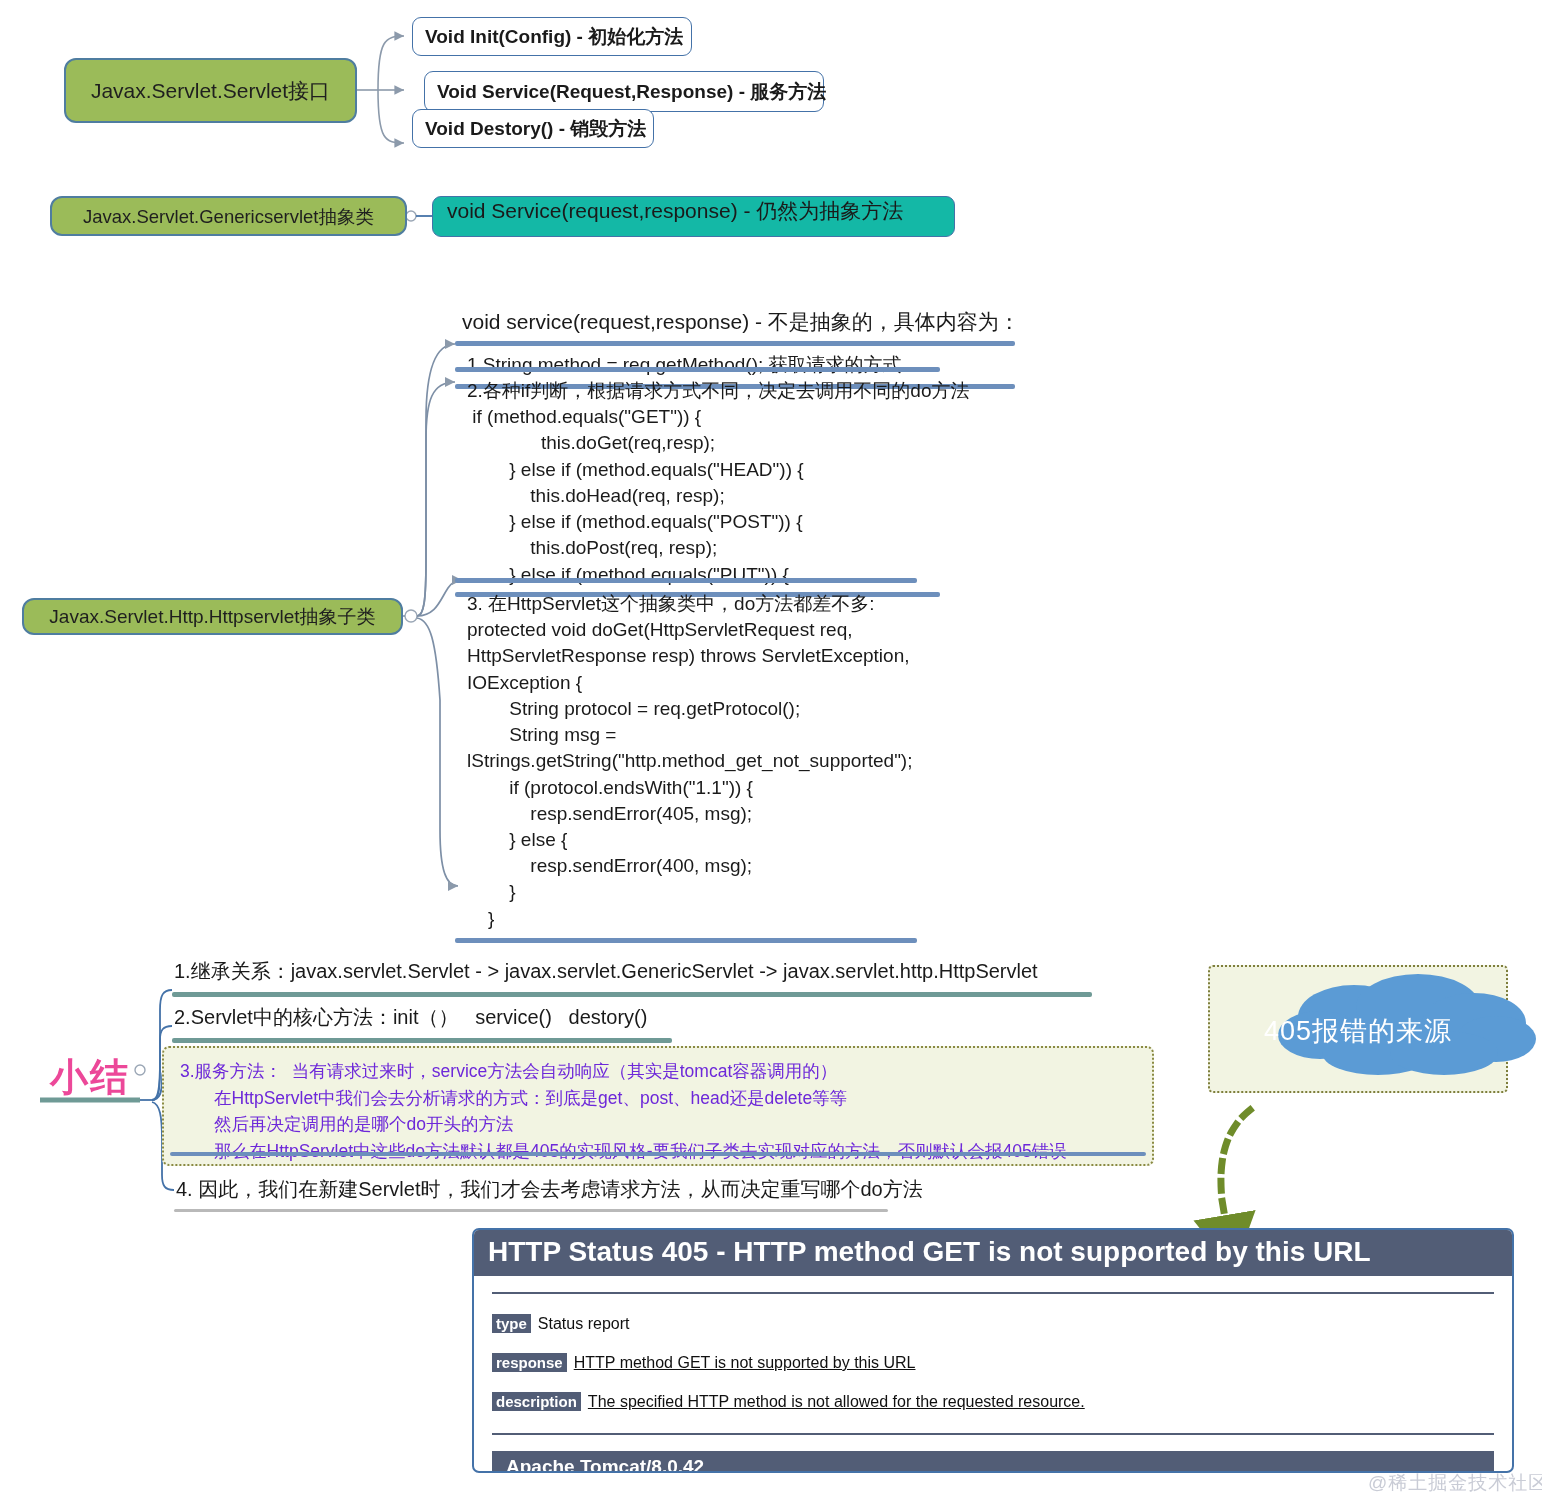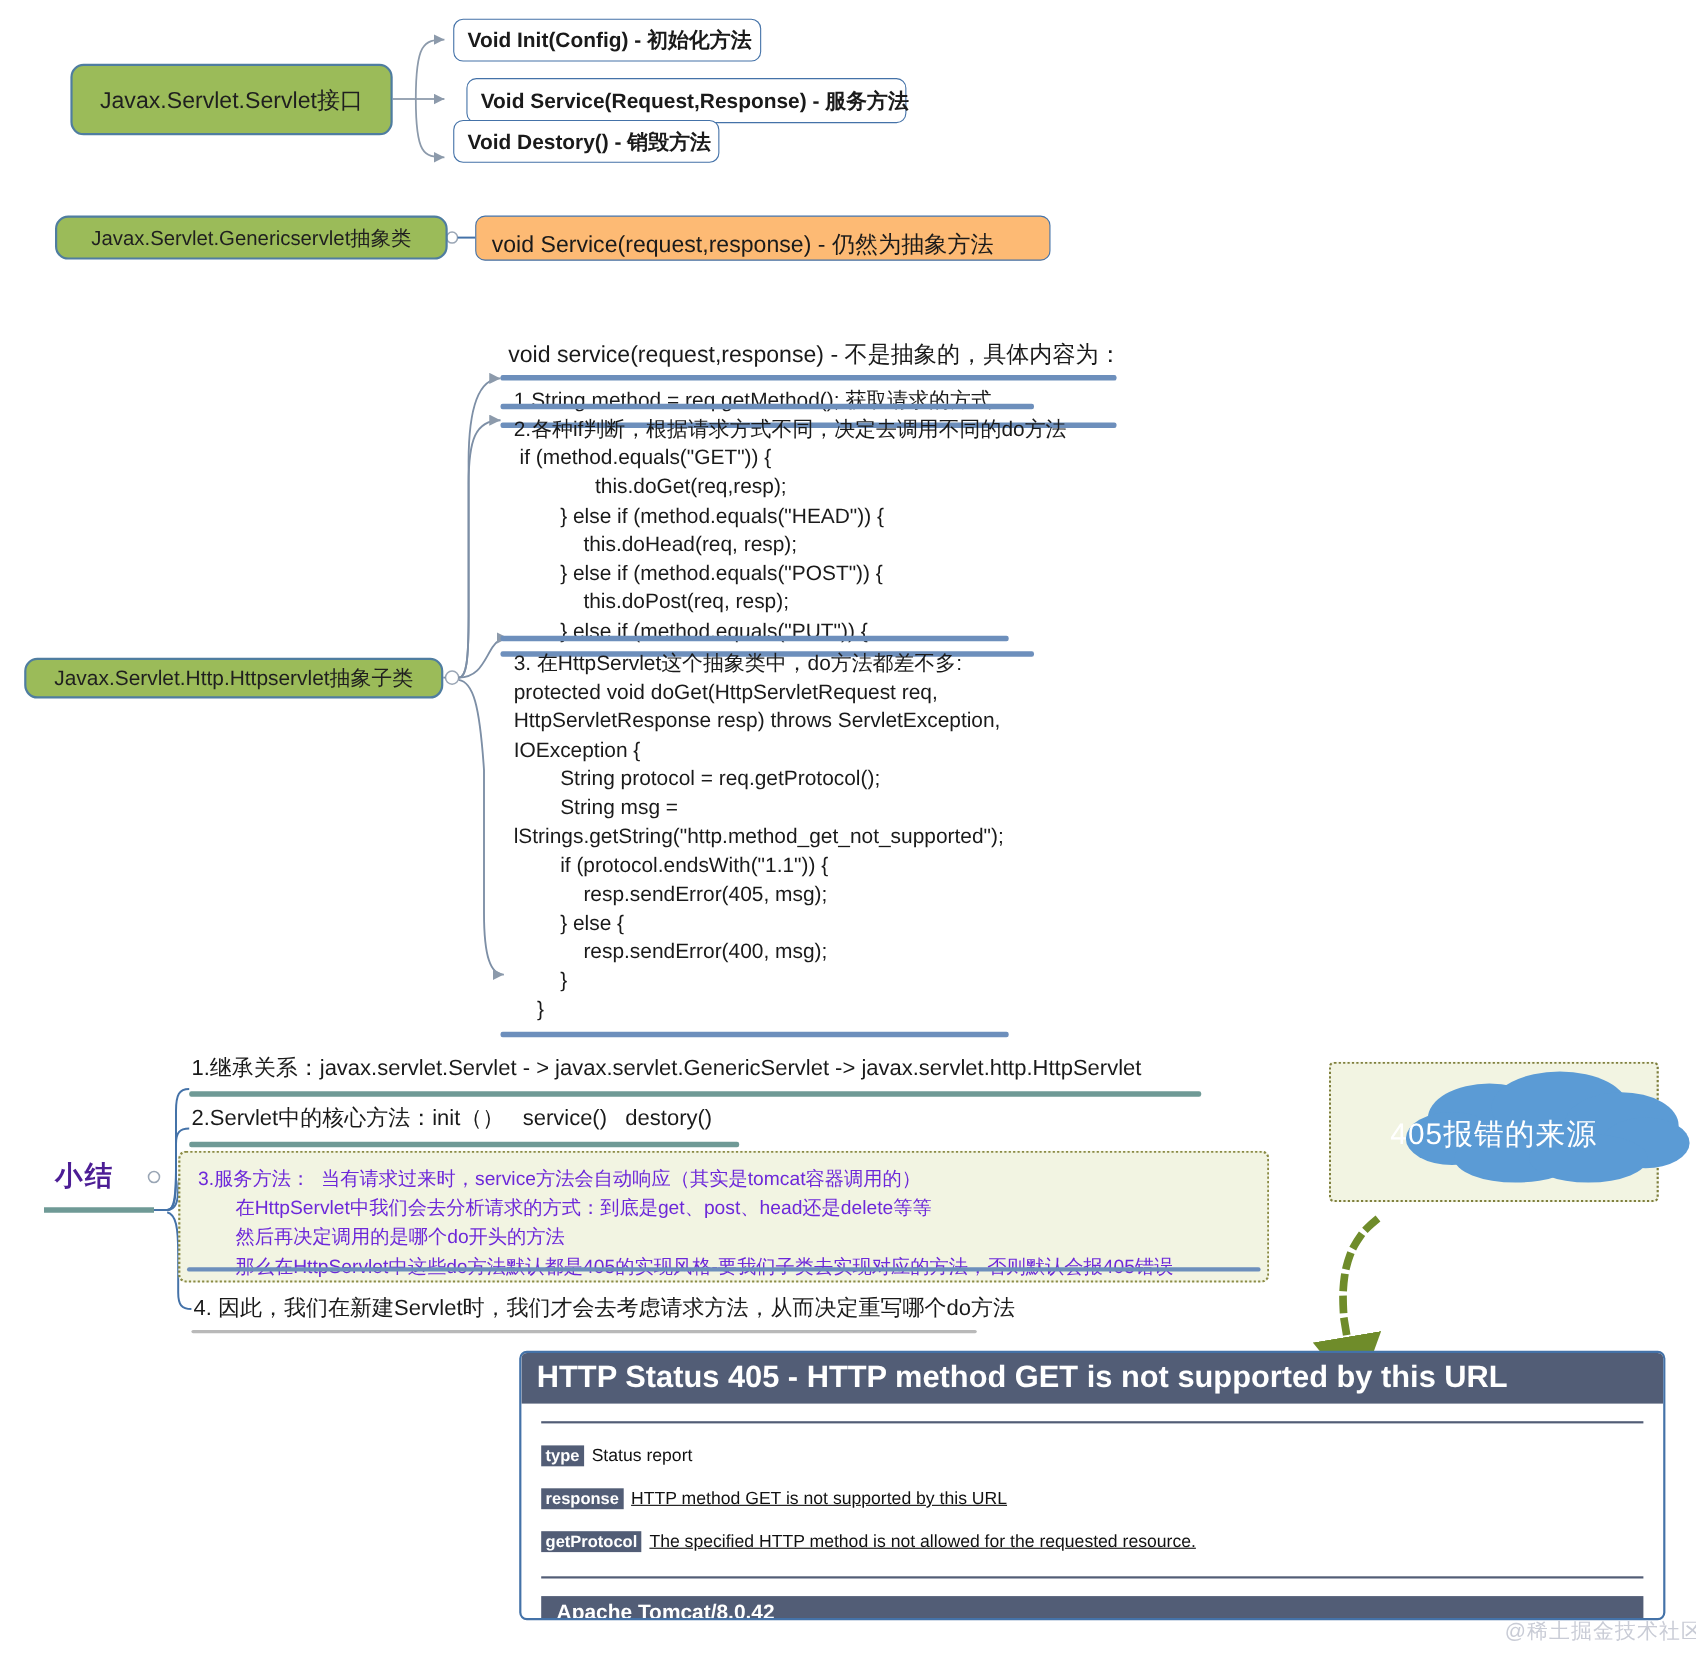--- a/index.html
+++ b/index.html
@@ -19,34 +19,34 @@
   }
   .greenbox span{white-space:nowrap;}
 
   
   .wbox{
     background:#ffffff;border:1.6px solid #4472a8;border-radius:9px;
     display:flex;align-items:center;box-sizing:border-box;
     padding:0 12px;font-weight:bold;white-space:nowrap;
   }
   .wbox-plain{
-    background:#fdba74;border:1.8px solid #4472a8;border-radius:9px;
-    display:flex;align-items:flex-end;box-sizing:border-box;
+    background:#14b8a6;border:1.8px solid #4472a8;border-radius:9px;
+    display:flex;align-items:flex-start;box-sizing:border-box;
     padding:0 14px;white-space:nowrap;font-weight:normal;
   }
 
   
   .uline{box-sizing:border-box;}
   .uline .txt{white-space:pre;line-height:1.38;}
   .bar{height:5px;border-radius:2px;}
   .bar-blue{background:#6d8fbc;}
   .bar-teal{background:#6f9a96;}
 
   
-  .sumtitle{font-weight:bold;font-size:25px;letter-spacing:2px;color:#4c1d95;}
+  .sumtitle{font-weight:bold;font-size:38px;letter-spacing:2px;color:#ec4899;}
   .hl-box{
     background:#f2f4e2;border:2.5px dotted #8a8a43;border-radius:7px;
     box-sizing:border-box;
   }
   .hl-box .redtxt{color:#6d28d9;white-space:pre;line-height:1.52;font-size:17.5px;}
 
   
   .cloudwrap{
     background:#f2f4e2;border:2.5px dotted #7e7e3c;border-radius:5px;
     box-sizing:border-box;position:relative;padding-left:48px;
@@ -236,21 +236,21 @@
 
   <div class="tc-row">
     <span class="tc-key">type</span>
     <span class="tc-val">Status report</span>
   </div>
   <div class="tc-row">
     <span class="tc-key">response</span>
     <span class="tc-val u">HTTP method GET is not supported by this URL</span>
   </div>
   <div class="tc-row">
-    <span class="tc-key">getProtocol</span>
+    <span class="tc-key">description</span>
     <span class="tc-val u">The specified HTTP method is not allowed for the requested resource.</span>
   </div>
 
   <div class="tc-hr" style="margin-top:22px;"></div>
   <div class="tc-footer" style="margin-top:16px;">Apache Tomcat/8.0.42</div>
 </div>
 
 <div class="abs watermark" style="left:1368px;top:1470px;">@稀土掘金技术社区</div>
 
 </body></html>

